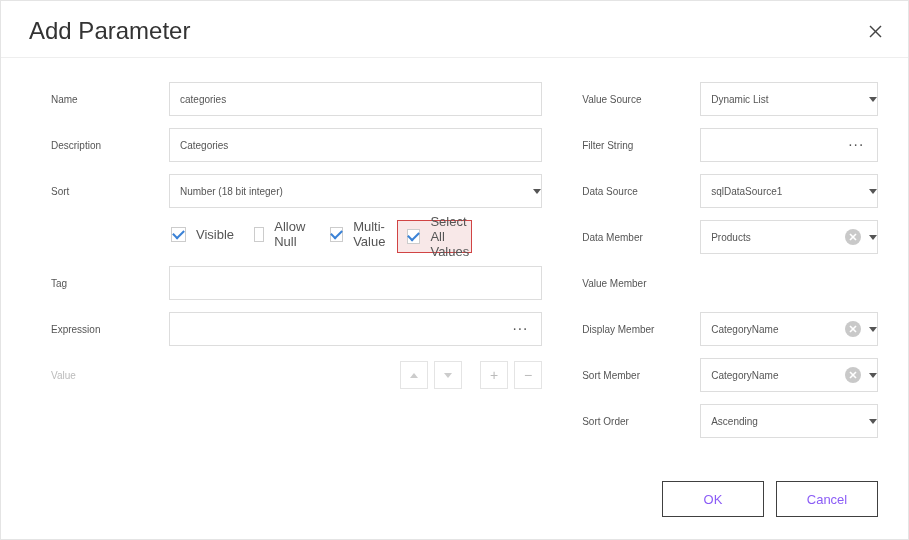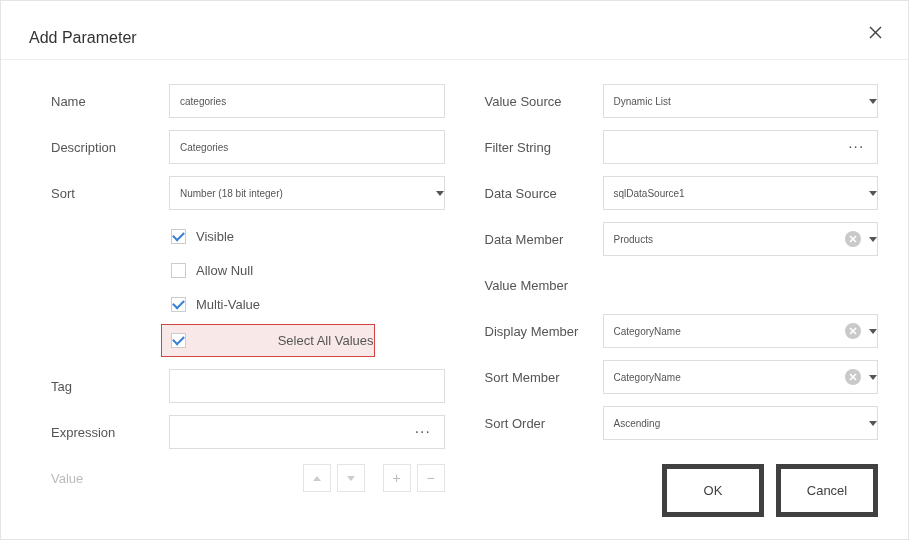--- a/index.html
+++ b/index.html
@@ -18,24 +18,23 @@
     background: #fff;
   }
   .dialog-header {
     padding: 16px 24px 12px 28px;
     border-bottom: 1px solid #eee;
     display: flex;
     justify-content: space-between;
     align-items: center;
   }
   .dialog-title {
-    font-size: 16px;
+    font-size: 24px;
     font-weight: 400;
     color: #333;
-    margin-top: 12px;
   }
   .close-x {
     cursor: pointer;
     width: 18px;
     height: 18px;
     display: flex;
     align-items: center;
     justify-content: center;
   }
   .dialog-body {
@@ -52,21 +51,21 @@
   .left-col { padding-left: 20px; }
   .row {
     display: flex;
     align-items: center;
     min-height: 34px;
   }
   .lbl {
     width: 118px;
     flex-shrink: 0;
     color: #555;
-    font-size: 13px;
+    font-size: 10px;
   }
   .lbl.disabled { color: #bbb; }
   .ctrl {
     flex: 1;
   }
   input.text, .select, .ellipsis-field {
     width: 100%;
     height: 34px;
     border: 1px solid #ddd;
     padding: 0 10px;
@@ -112,22 +111,21 @@
     padding-right: 12px;
     cursor: pointer;
   }
   .ellipsis-field .dots {
     letter-spacing: 2px;
     color: #555;
     font-weight: bold;
   }
   .checkbox-stack {
     display: flex;
-    flex-direction: column;
-    gap: 6px;
+    gap: 18px;
   }
   .cb-row {
     display: flex;
     align-items: center;
     gap: 10px;
     height: 28px;
     padding-left: 2px;
   }
   .cb-row.highlight {
     background: #f8e8e8;
@@ -188,29 +186,29 @@
   }
   .footer {
     position: absolute;
     bottom: 22px;
     right: 30px;
     display: flex;
     gap: 12px;
   }
   .btn {
     min-width: 102px;
-    height: 53px;
-    border: 5px solid #404040;
+    height: 36px;
+    border: 1px solid #404040;
     background: #fff;
     display: flex;
     align-items: center;
     justify-content: center;
     cursor: pointer;
     font-size: 13px;
-    color: #404040;
+    color: #8b5cf6;
   }
 </style>
 </head>
 <body>
 
 <div class="dialog">
 
   <div class="dialog-header">
     <div class="dialog-title">Add Parameter</div>
     <div class="close-x">

